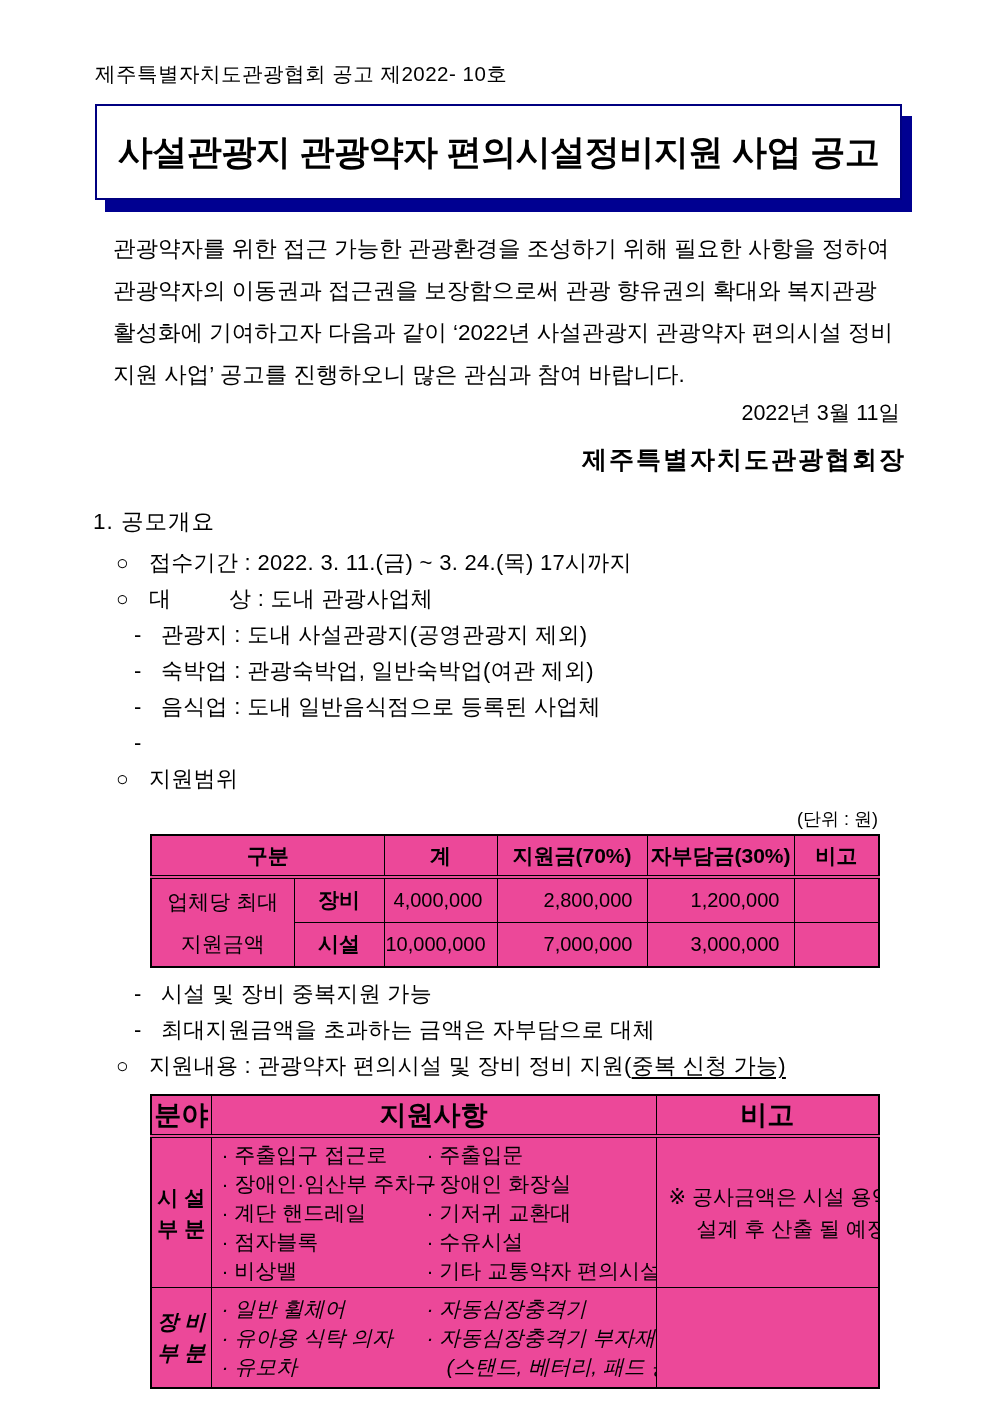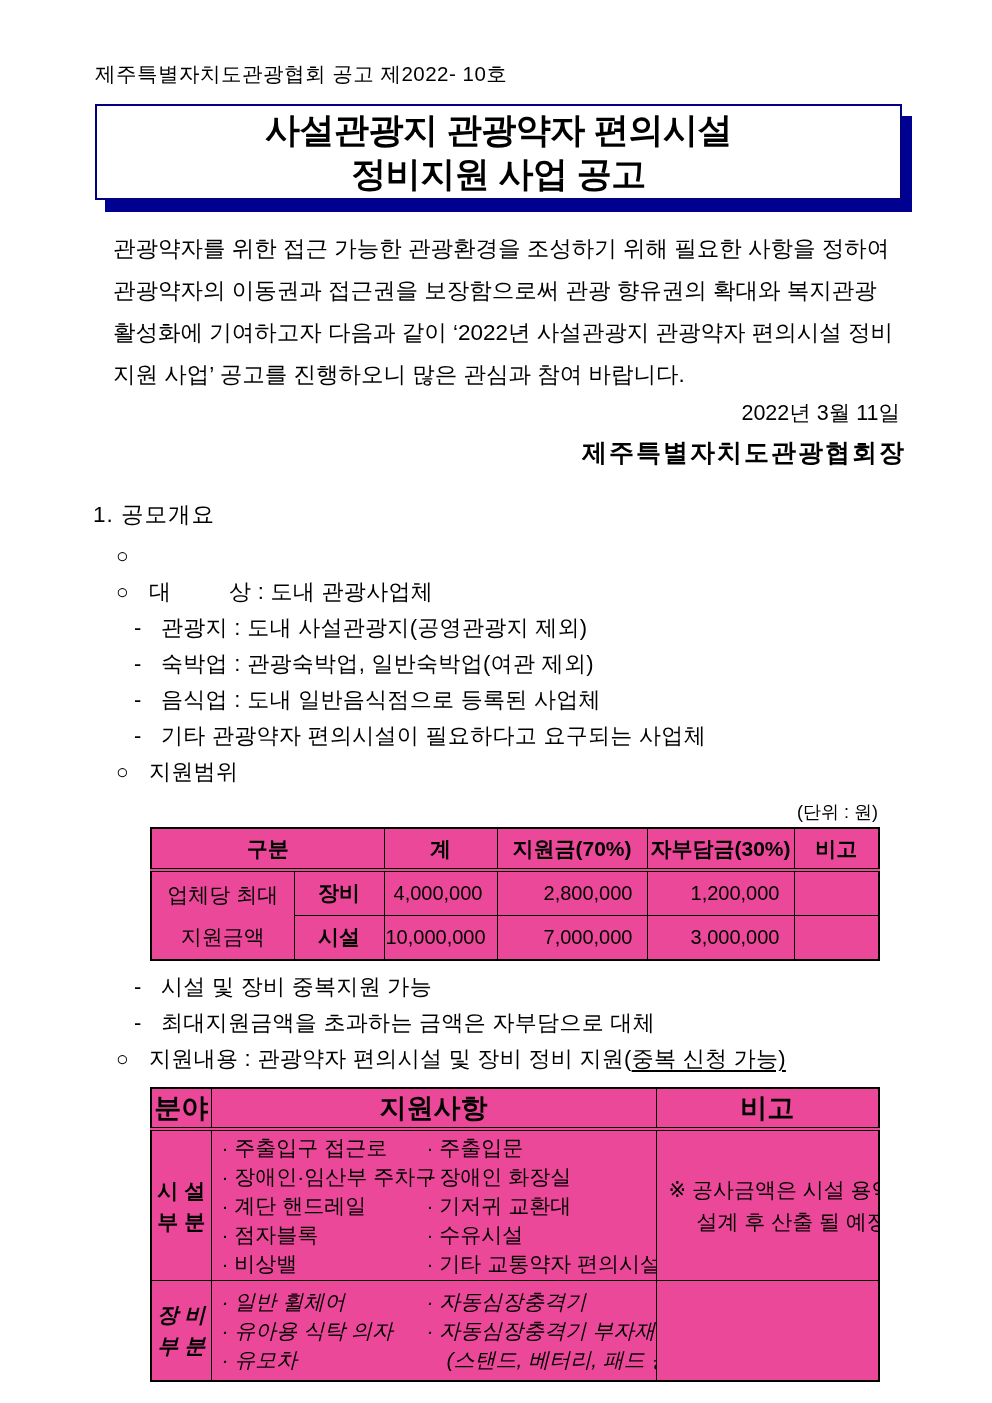--- a/index.html
+++ b/index.html
@@ -3,31 +3,31 @@
 <meta charset="utf-8">
 <style>
   html,body{margin:0;padding:0;background:#ffffff;}
   body{width:992px;height:1403px;overflow:hidden;color:#000;
        font-family:"Liberation Sans","DejaVu Sans",sans-serif;}
   .page{position:relative;width:992px;height:1403px;background:#fff;}
 
   .doc-number{margin:60px 16px 0 95px;font-size:20.5px;letter-spacing:0.5px;}
 
   .title-box{margin:16px 90px 0 95px;height:92px;border:2px solid #000080;
-             box-shadow:10px 12px 0 0 #000091;display:flex;flex-direction:column;
+             box-shadow:10px 12px 0 0 #000091;display:flex;flex-direction:row;
              justify-content:center;align-items:center;background:#fff;}
   .title-line{font-size:35px;font-weight:bold;line-height:44px;letter-spacing:-0.5px;text-align:center;}
 
   .intro{margin:28px 86px 0 113px;font-size:22.5px;}
   .intro-line{line-height:42px;white-space:nowrap;}
   .intro-line.just{display:flex;justify-content:space-between;}
   
   .intro .just{white-space:pre-wrap;text-align:justify;text-align-last:justify;}
 
-  .date-line{margin:2px 92px 9px 0;text-align:right;font-size:21.5px;padding-left:8px;}
+  .date-line{margin:2px 92px 16px 0;text-align:right;font-size:21.5px;padding-left:8px;}
   .signer{margin:2px 86px 0 0;text-align:right;font-size:25px;font-weight:bold;letter-spacing:2px;}
 
   .sec-heading{margin:30px 0 0 93px;font-size:22.5px;letter-spacing:1px;}
 
   .list{margin-top:8px;}
   .li{display:flex;align-items:center;height:36px;font-size:22px;}
   .li-circ{margin-left:116px;}
   .li-circ .bullet{width:33px;font-size:21px;}
   .li-dash{margin-left:134px;}
   .li-dash .bullet{width:27px;}
@@ -85,40 +85,40 @@
   </div>
 
   <div class="date-line">2022년 3월 11일</div>
   <div class="signer">제주특별자치도관광협회장</div>
 
   <div class="sec-heading">1. 공모개요</div>
 
   <div class="list">
     <div class="li li-circ">
       <span class="bullet">○</span>
+      <span class="li-text">접수기간 : 2022. 3. 11.(금) ~ 3. 24.(목) 17시까지</span>
     </div>
     <div class="li li-circ">
       <span class="bullet">○</span>
       <span class="li-text">대         상 : 도내 관광사업체</span>
     </div>
     <div class="li li-dash">
       <span class="bullet">-</span>
       <span class="li-text">관광지 : 도내 사설관광지(공영관광지 제외)</span>
     </div>
     <div class="li li-dash">
       <span class="bullet">-</span>
       <span class="li-text">숙박업 : 관광숙박업, 일반숙박업(여관 제외)</span>
     </div>
     <div class="li li-dash">
       <span class="bullet">-</span>
       <span class="li-text">음식업 : 도내 일반음식점으로 등록된 사업체</span>
     </div>
     <div class="li li-dash">
       <span class="bullet">-</span>
-      <span class="li-text">기타 관광약자 편의시설이 필요하다고 요구되는 사업체</span>
     </div>
     <div class="li li-circ">
       <span class="bullet">○</span>
       <span class="li-text">지원범위</span>
     </div>
   </div>
 
   <div class="unit-label">(단위 : 원)</div>
 
   <table class="t1">

